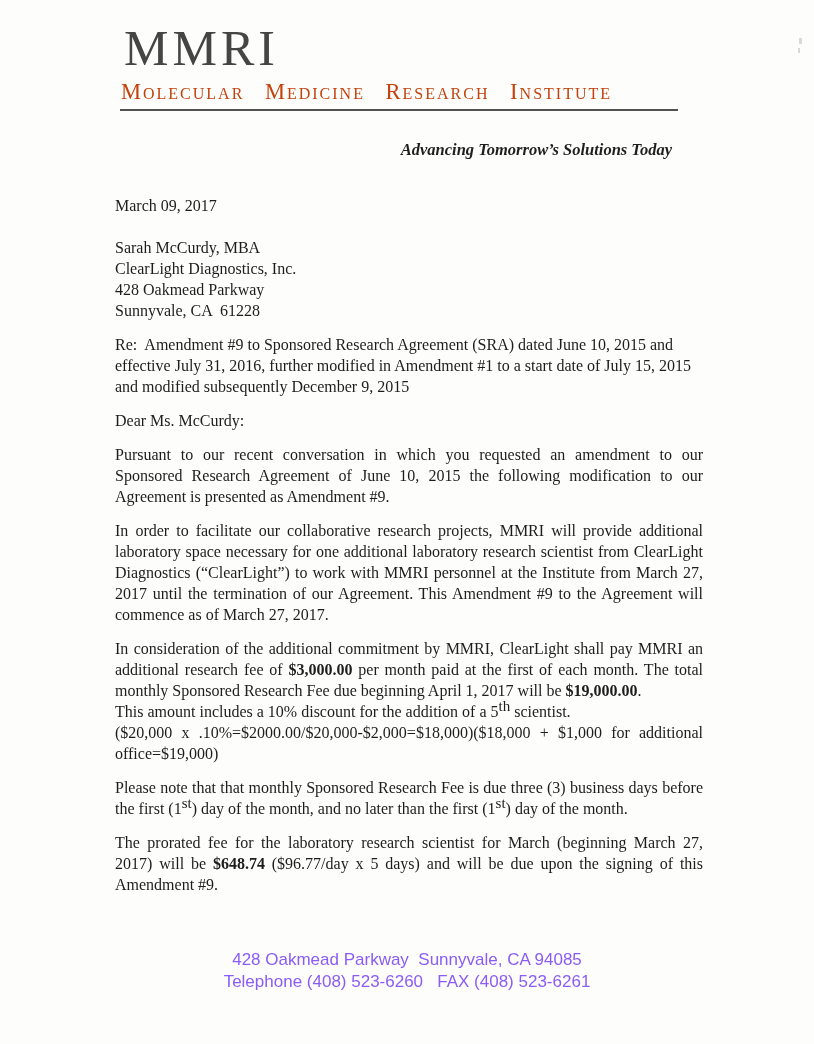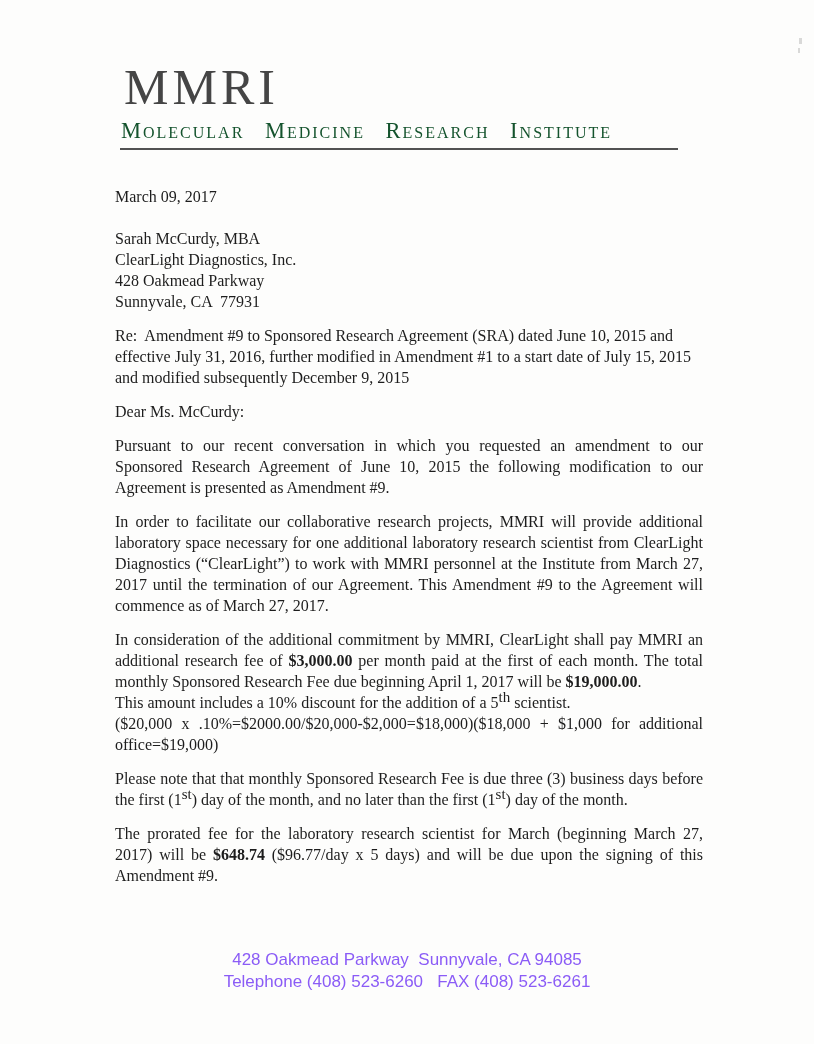--- a/index.html
+++ b/index.html
@@ -20,36 +20,36 @@
   .artifact {
     position: absolute;
     background: #c9c9c9;
     opacity: 0.7;
   }
   .a1 { left: 799px; top: 38px; width: 3px; height: 6px; }
   .a2 { left: 798px; top: 48px; width: 2px; height: 5px; }
 
   
   .logo {
-    padding-top: 62px;
+    padding-top: 23px;
     margin-left: 124px;
     font-size: 50px;
     line-height: 1.0;
     letter-spacing: 4px;
     font-weight: 400;
     color: #454545;
   }
   .inst {
     margin: 8px 16px 0 121px;
     font-variant: small-caps;
     font-size: 22.5px;
     line-height: 1.0;
     letter-spacing: 2px;
     word-spacing: 13px;
-    color: #14532d;
+    color: #c2410c;
     white-space: nowrap;
   }
   .rule {
     margin: 5px 0 0 120px;
     width: 558px;
     height: 2px;
     background: #525252;
   }
   .tagline {
     margin: 30px 142px 0 0;
@@ -100,31 +100,32 @@
 
 <div class="page">
 
   <div class="artifact a1"></div>
   <div class="artifact a2"></div>
 
   <header>
     <div class="logo">MMRI</div>
     <div class="inst">Molecular Medicine Research Institute</div>
     <div class="rule"></div>
+    <div class="tagline">Advancing Tomorrow’s Solutions Today</div>
   </header>
 
   <main class="body">
 
     <div class="date">March 09, 2017</div>
 
     <div class="addr">
       <div>Sarah McCurdy, MBA</div>
       <div>ClearLight Diagnostics, Inc.</div>
       <div>428 Oakmead Parkway</div>
-      <div>Sunnyvale, CA  77931</div>
+      <div>Sunnyvale, CA  61228</div>
     </div>
 
     <p class="re">Re:  Amendment #9 to Sponsored Research Agreement (SRA) dated June 10, 2015 and effective July 31, 2016, further modified in Amendment #1 to a start date of July 15, 2015 and modified subsequently December 9, 2015</p>
 
     <p>Dear Ms. McCurdy:</p>
 
     <p class="just">Pursuant to our recent conversation in which you requested an amendment to our Sponsored Research Agreement of June 10, 2015 the following modification to our Agreement is presented as Amendment #9.</p>
 
     <p class="just">In order to facilitate our collaborative research projects, MMRI will provide additional laboratory space necessary for one additional laboratory research scientist from ClearLight Diagnostics (“ClearLight”) to work with MMRI personnel at the Institute from March 27, 2017 until the termination of our Agreement. This Amendment #9 to the Agreement will commence as of March 27, 2017.</p>
 

